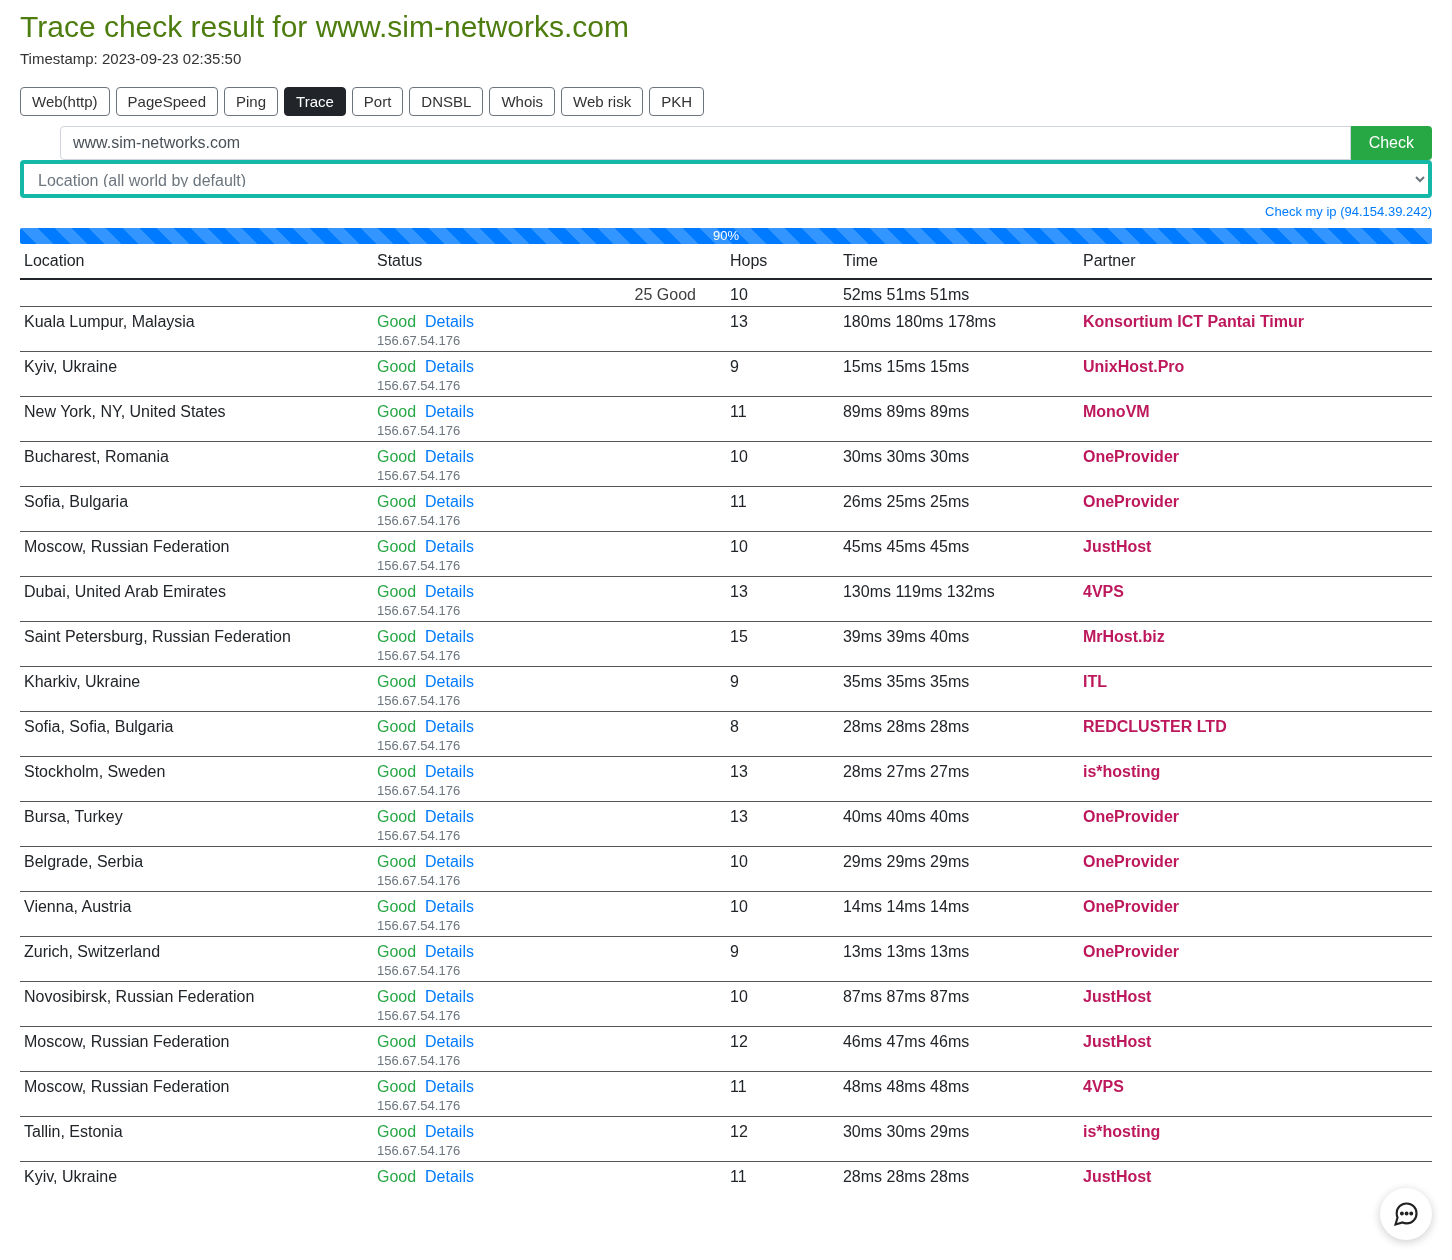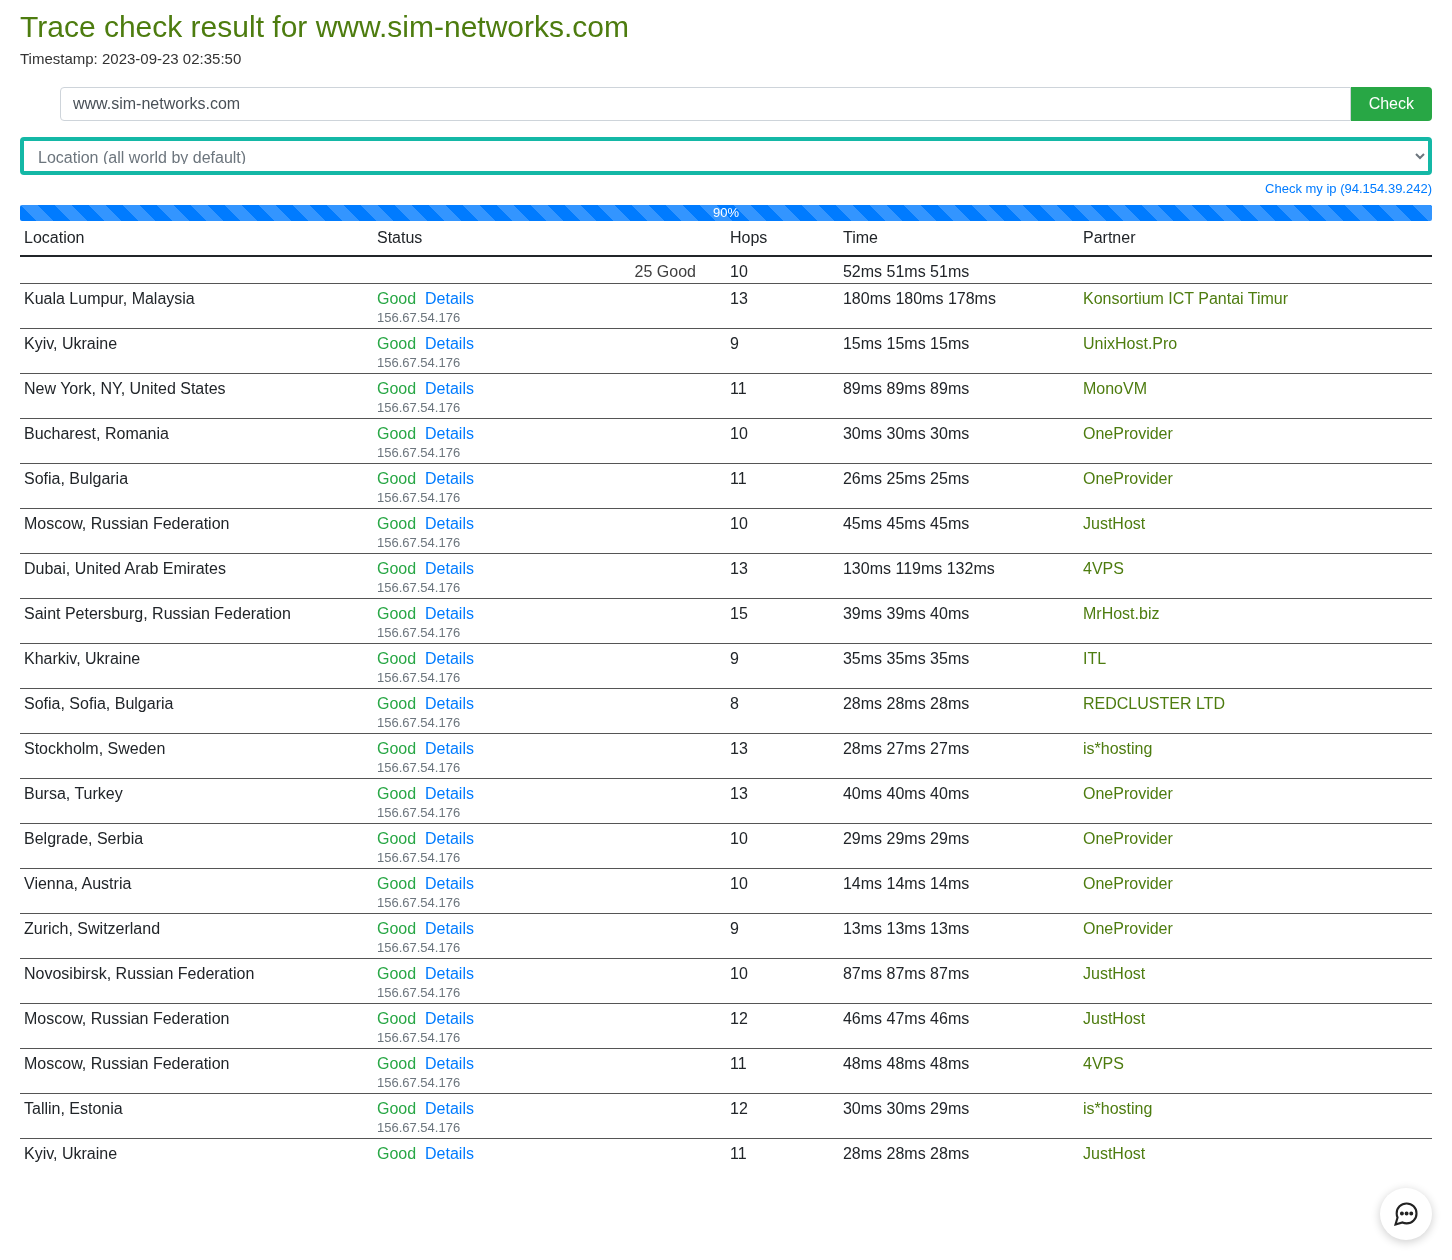--- a/index.html
+++ b/index.html
@@ -6,21 +6,21 @@
   body { font-family: "Segoe UI", Arial, sans-serif; color: #212529; background: #fff; font-size: 16px; }
   .container { padding: 10px 20px 20px 20px; }
   h2 { font-weight: 400; font-size: 30px; color: #4d7c0f; margin-bottom: 6px; }
   .timestamp { color: #333; font-size: 15px; margin-bottom: 20px; }
   .tabs { display: flex; gap: 6px; margin-bottom: 10px; flex-wrap: wrap; }
   .tab-btn {
     border: 1px solid #6c757d; background: #fff; color: #333;
     padding: 5px 11px; font-size: 15px; border-radius: 4px; cursor: pointer;
   }
   .tab-btn.active { background: #212529; color: #fff; border-color: #212529; }
-  .input-row { display: flex; gap: 0; margin-bottom: 16px; padding-left: 40px; }
+  .input-row { display: flex; gap: 0; margin-bottom: 0; padding-left: 40px; }
   .input-row input {
     flex: 1; border: 1px solid #ced4da; padding: 7px 12px; font-size: 16px;
     border-radius: 4px 0 0 4px; color: #495057;
   }
   .input-row button {
     background: #28a745; color: #fff; border: none; padding: 7px 18px; font-size: 16px;
     border-radius: 0 4px 4px 0; cursor: pointer;
   }
   .select-row select {
     width: 100%; border: 4px solid #14b8a6; padding: 7px 10px; font-size: 16px;
@@ -33,35 +33,46 @@
     background: repeating-linear-gradient(45deg,#007bff,#007bff 12px,#3395ff 12px,#3395ff 24px);
     color: #fff; font-size: 13px; text-align: center; border-radius: 2px;
     height: 16px; line-height: 16px;
   }
   table { width: 100%; border-collapse: collapse; font-size: 16px; margin-top: 2px; }
   th { text-align: left; font-weight: 400; padding: 6px 4px 8px 4px; border-bottom: 2px solid #212529; }
   td { padding: 6px 4px 2px 4px; border-top: 1px solid #555; vertical-align: top; }
   .good-text { color: #28a745; }
   .summary-good { color: #404040; font-weight: 400; text-align: right; padding-right: 30px;}
   .details-link { color: #007bff; text-decoration: none; cursor: pointer; }
-  .partner-link { color: #4d7c0f; text-decoration: none; cursor: pointer; }
+  .partner-link { color: #be185d; text-decoration: none; cursor: pointer; font-weight: bold; }
   .ip-text { color: #6c757d; font-size: 13px; }
   .chat-bubble {
     position: fixed; bottom: 20px; right: 20px; width: 52px; height: 52px;
     border-radius: 50%; background: #fff; box-shadow: 0 2px 10px rgba(0,0,0,0.2);
     display: flex; align-items: center; justify-content: center; cursor: pointer;
   }
 </style>
 </head>
 <body>
 
 <div class="container">
   <h2>Trace check result for www.sim-networks.com</h2>
   <div class="timestamp">Timestamp: 2023-09-23 02:35:50</div>
 
+  <div class="tabs" id="tabs">
+      <button class="tab-btn">Web(http)</button>
+      <button class="tab-btn">PageSpeed</button>
+      <button class="tab-btn">Ping</button>
+      <button class="tab-btn active">Trace</button>
+      <button class="tab-btn">Port</button>
+      <button class="tab-btn">DNSBL</button>
+      <button class="tab-btn">Whois</button>
+      <button class="tab-btn">Web risk</button>
+      <button class="tab-btn">PKH</button>
+    </div>
 
   <div class="input-row">
     <input type="text" value="www.sim-networks.com" style="">
     <button>Check</button>
   </div>
 
   <div class="select-row">
     <select>
       <option>Location (all world by default)</option>
     </select>

